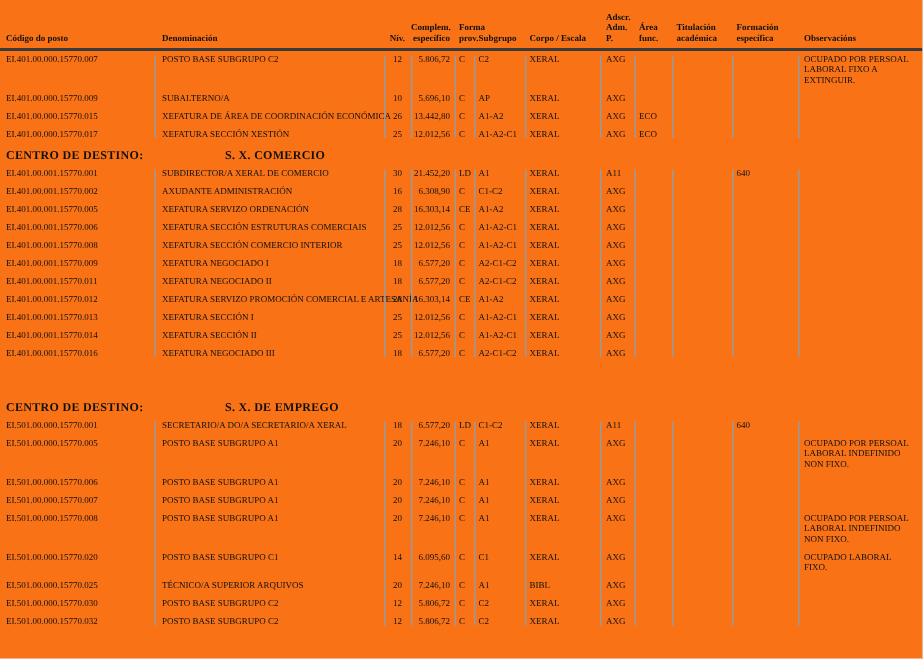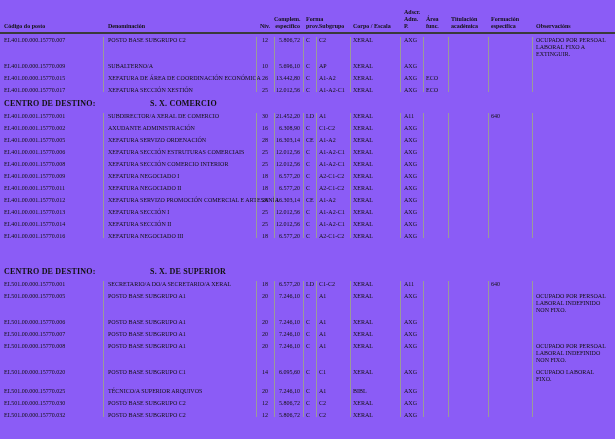--- a/index.html
+++ b/index.html
@@ -1,20 +1,20 @@
 <!DOCTYPE html>
 <html><head>
 <meta charset="utf-8">
 <style>
   html,body{margin:0;padding:0;background:#e8e8e8;-webkit-text-size-adjust:none;}
   .page{
     position:relative;
     width:615px;height:439px;
     margin:0 auto;
-    background:#8b5cf6;
+    background:#f97316;
     font-family:"Liberation Serif","DejaVu Serif",serif;
     color:#111;
     overflow:hidden;
   }
   
   .grid{
     display:grid;
     grid-template-columns:103px 153px 18px 29px 13px 34px 50px 23px 25px 40px 44px 83px;
     width:615px;
   }
@@ -340,21 +340,21 @@
           <div class="cell col5">A2-C1-C2</div>
           <div class="cell col6">XERAL</div>
           <div class="cell col7">AXG</div>
           <div class="cell col8"></div>
           <div class="cell col9"></div>
           <div class="cell col10"></div>
           <div class="cell col11"></div>
         </div>
       </div><br><div class="centro">
         <span class="centro-label">CENTRO DE DESTINO:</span>
-        <span class="centro-name">S. X. DE SUPERIOR</span>
+        <span class="centro-name">S. X. DE EMPREGO</span>
       </div><div class="rows-block">
         <i class="vrule" style="left: 103px;"></i>
         <i class="vrule" style="left: 256px;"></i>
         <i class="vrule" style="left: 274px;"></i>
         <i class="vrule" style="left: 303px;"></i>
         <i class="vrule" style="left: 316px;"></i>
         <i class="vrule" style="left: 350px;"></i>
         <i class="vrule" style="left: 400px;"></i>
         <i class="vrule" style="left: 423px;"></i>
         <i class="vrule" style="left: 448px;"></i>

